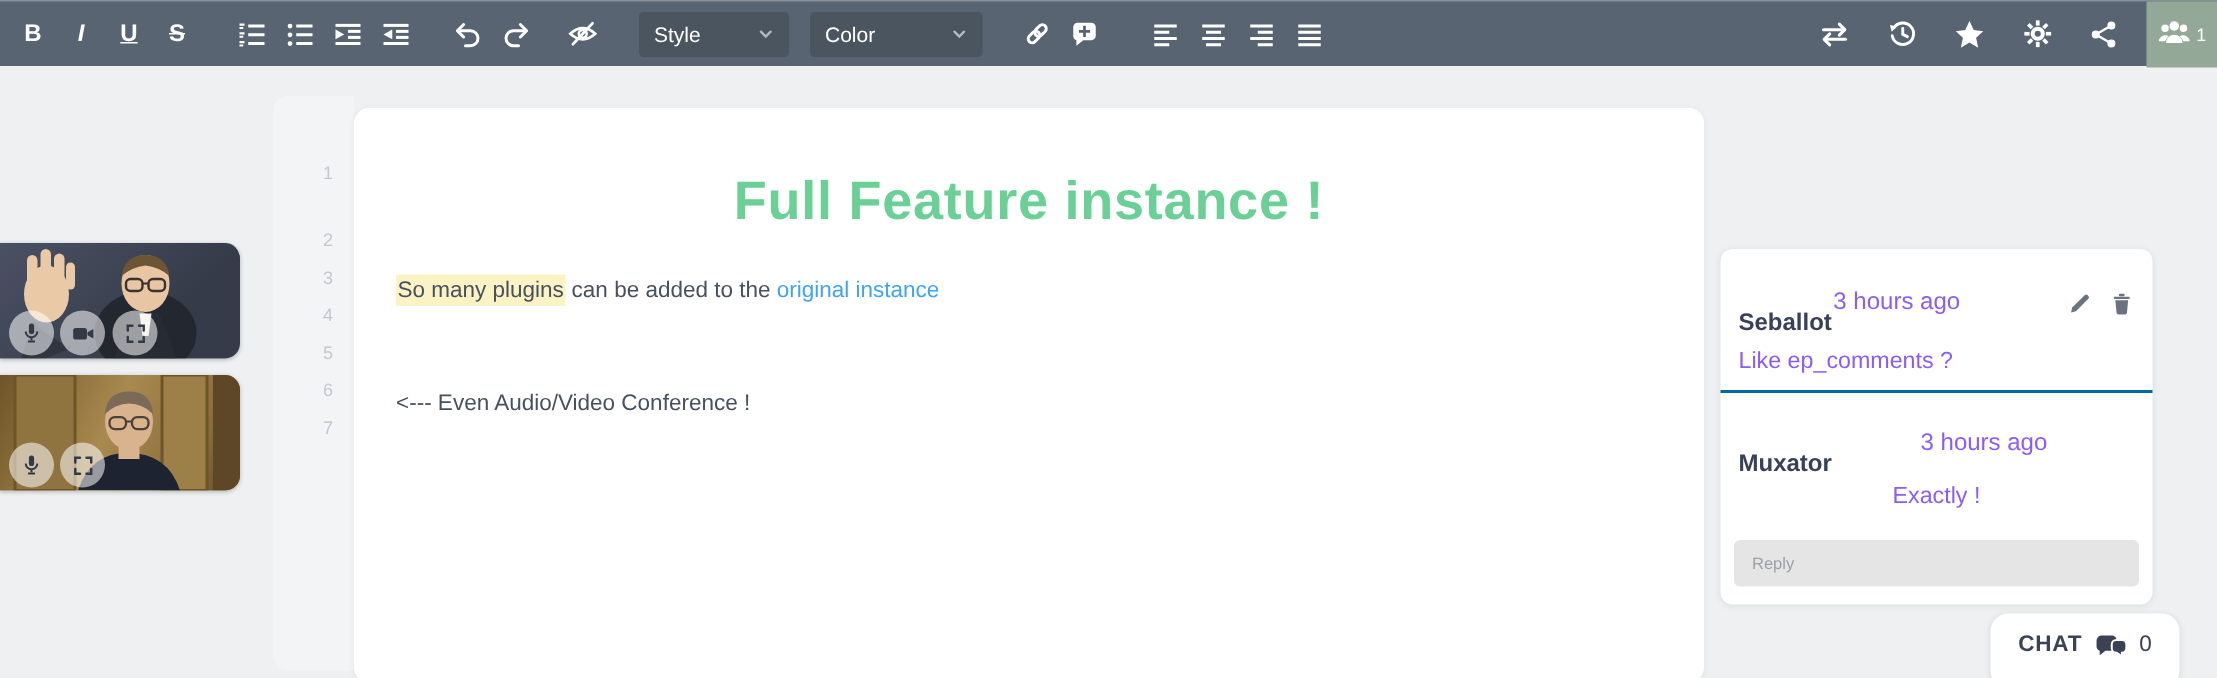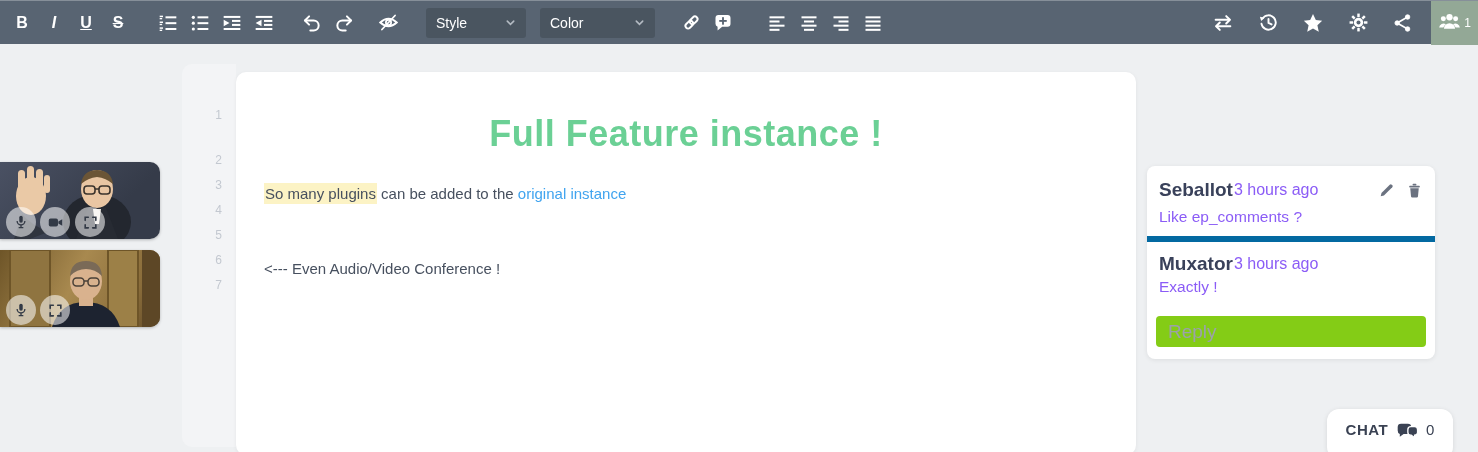--- a/index.html
+++ b/index.html
@@ -83,32 +83,32 @@
   .link-blue{ color:#41a4ef; text-decoration:none; cursor:pointer; }
   .link-green{ color:#5cc88e; text-decoration:underline; cursor:pointer; }
 
   
   .comment-card{
     position:absolute; left:1147px; top:166px; width:288px;
     background:#fff; border-radius:8px; box-shadow:0 1px 5px rgba(0,0,0,.08);
     padding-bottom:12px;
   }
   .comment{ padding:13px 12px 10px 12px; }
-  .comment + .comment{ border-top:6px solid #0369a1; padding-top:11px; }
+  .comment + .comment{ border-top:2px solid #0369a1; padding-top:11px;text-align:center; }
   .c-head{ display:flex; align-items:center; }
-  .c-author{ font-weight:bold; font-size:19px; color:#39415a; }
+  .c-author{ font-weight:bold; font-size:16px; color:#39415a;margin-top:28px; }
   .c-time{ font-size:16px; color:#8b5cf6; margin-left:1px; flex:1; }
   .c-actions{ display:flex; gap:11px; }
   .c-actions .act{ cursor:pointer; background:none; border:none; padding:0; display:flex; }
   .c-text{ font-size:15.5px; color:#8b5cf6; margin-top:7px; }
   .c-text-tight{ margin-top:3px; }
   .reply-input{
     display:block; margin:10px 9px 0 9px; width:270px; height:31px;
-    background:#84cc16; border:none; border-radius:4px; padding:0 12px;
-    font-size:19px; font-family:inherit; color:#454d5e;
+    background:#e5e5e5; border:none; border-radius:4px; padding:0 12px;
+    font-size:11px; font-family:inherit; color:#454d5e;
   }
   .reply-input::placeholder{ color:#9ba1aa; }
 
   
   .chat-btn{
     position:absolute; left:1327px; top:409px; width:126px; height:50px;
     background:#fff; border-radius:12px; box-shadow:0 1px 5px rgba(0,0,0,.1);
     display:flex; align-items:flex-start; justify-content:center; gap:8px;
     padding-top:12px; cursor:pointer; border:none;
   }

